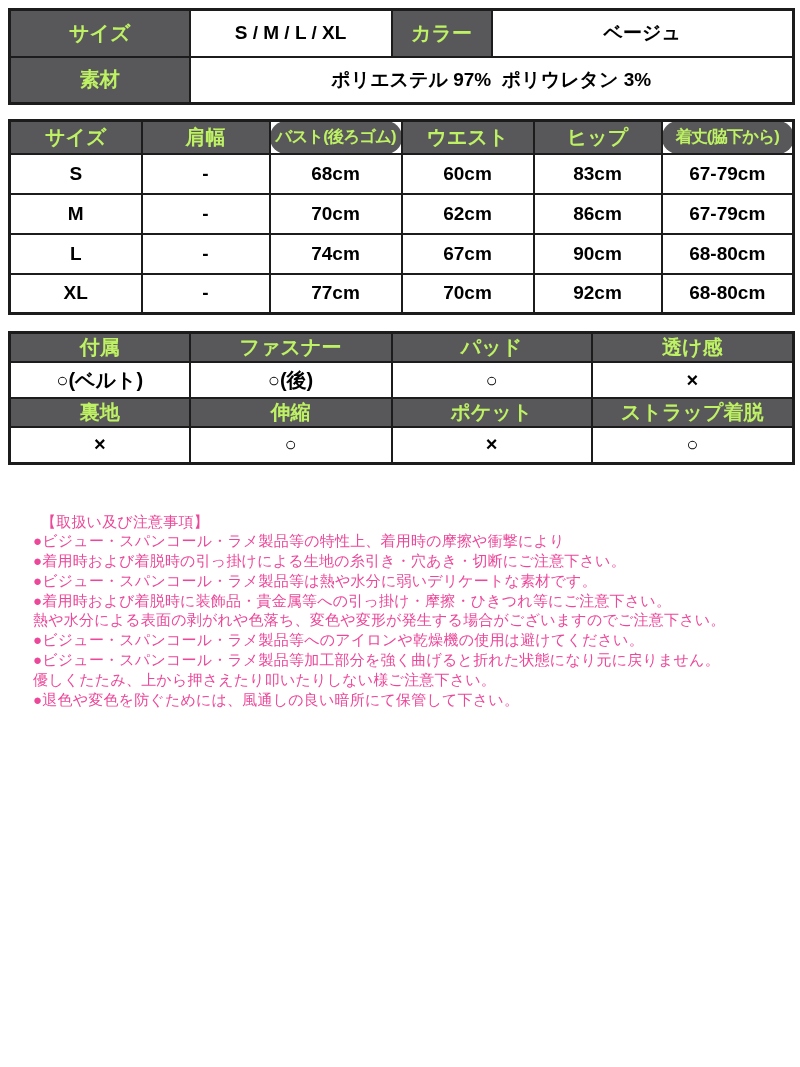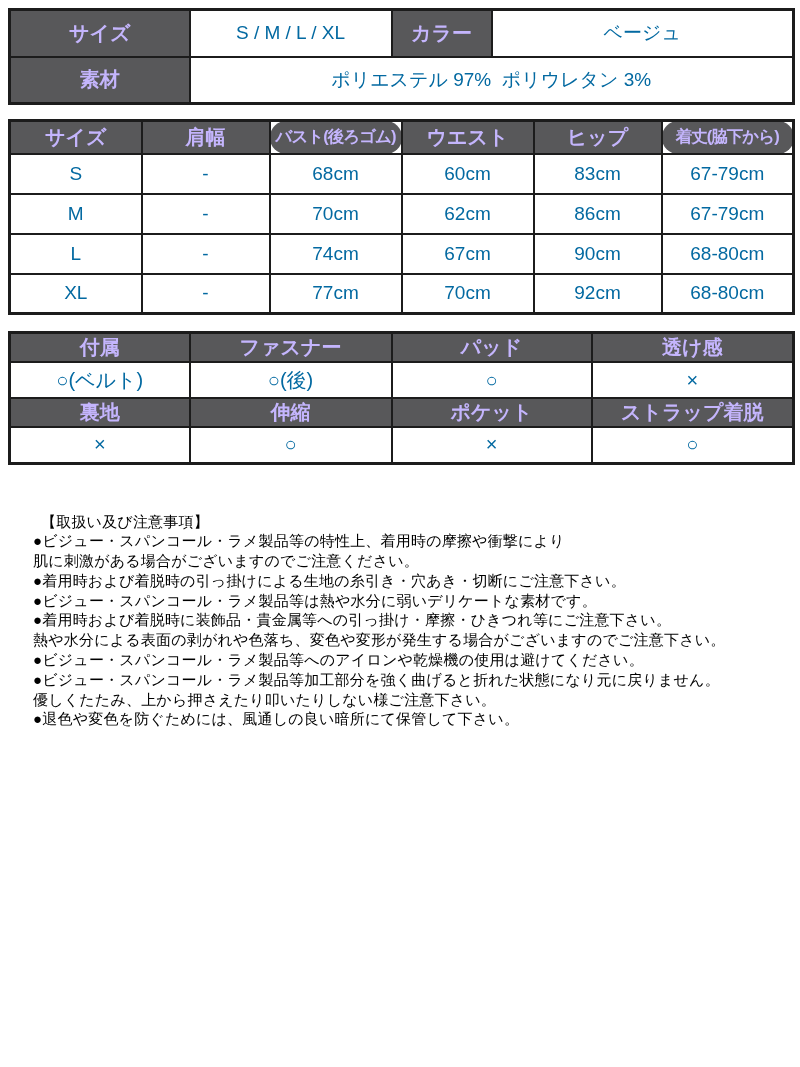--- a/index.html
+++ b/index.html
@@ -20,25 +20,25 @@
   }
   th, td {
     border: 2px solid #1c1c1c;
     text-align: center;
     vertical-align: middle;
     overflow: hidden;
     white-space: nowrap;
   }
   th {
     background: #58585a;
-    color: #c4b5fd;
+    color: #bef264;
     font-size: 20px;
     font-weight: bold;
   }
-  td { font-size: 19px; font-weight: 400; color: #0369a1; }
+  td { font-size: 19px; font-weight: 700; color: #000000; }
 
   
   .t1 { margin-bottom: 14px; }
   .t1 tr { height: 47px; }
   .t1 td.pre { white-space: pre; }
 
   
   .t2 tr.head-row { height: 33px; }
   .t2 tr.data-row { height: 40px; }
   .t2 th.tight { font-size: 16.5px; letter-spacing: -1px; border-radius: 16px; }
@@ -49,21 +49,21 @@
   .t3 tr.data-row { height: 36px; }
   .t3 td { font-size: 20px; }
 
   
   .notes {
     margin-top: 47px;
     padding-left: 25px;
     padding-right: 10px;
     font-size: 15px;
     line-height: 19.8px;
-    color: #000000;
+    color: #ec4899;
     letter-spacing: 0.2px;
   }
   .notes .title { padding-left: 8px; }
   .notes div { white-space: nowrap; }
 </style>
 </head>
 <body>
 
 <div class="page">
 
@@ -172,21 +172,20 @@
       <td>○</td>
       <td>×</td>
       <td>○</td>
     </tr>
   </tbody>
     </table>
 
   <div class="notes">
     <div class="title">【取扱い及び注意事項】</div>
     <div>●ビジュー・スパンコール・ラメ製品等の特性上、着用時の摩擦や衝撃により</div>
-    <div>肌に刺激がある場合がございますのでご注意ください。</div>
     <div>●着用時および着脱時の引っ掛けによる生地の糸引き・穴あき・切断にご注意下さい。</div>
     <div>●ビジュー・スパンコール・ラメ製品等は熱や水分に弱いデリケートな素材です。</div>
     <div>●着用時および着脱時に装飾品・貴金属等への引っ掛け・摩擦・ひきつれ等にご注意下さい。</div>
     <div>熱や水分による表面の剥がれや色落ち、変色や変形が発生する場合がございますのでご注意下さい。</div>
     <div>●ビジュー・スパンコール・ラメ製品等へのアイロンや乾燥機の使用は避けてください。</div>
     <div>●ビジュー・スパンコール・ラメ製品等加工部分を強く曲げると折れた状態になり元に戻りません。</div>
     <div>優しくたたみ、上から押さえたり叩いたりしない様ご注意下さい。</div>
     <div>●退色や変色を防ぐためには、風通しの良い暗所にて保管して下さい。</div>
   </div>
 

